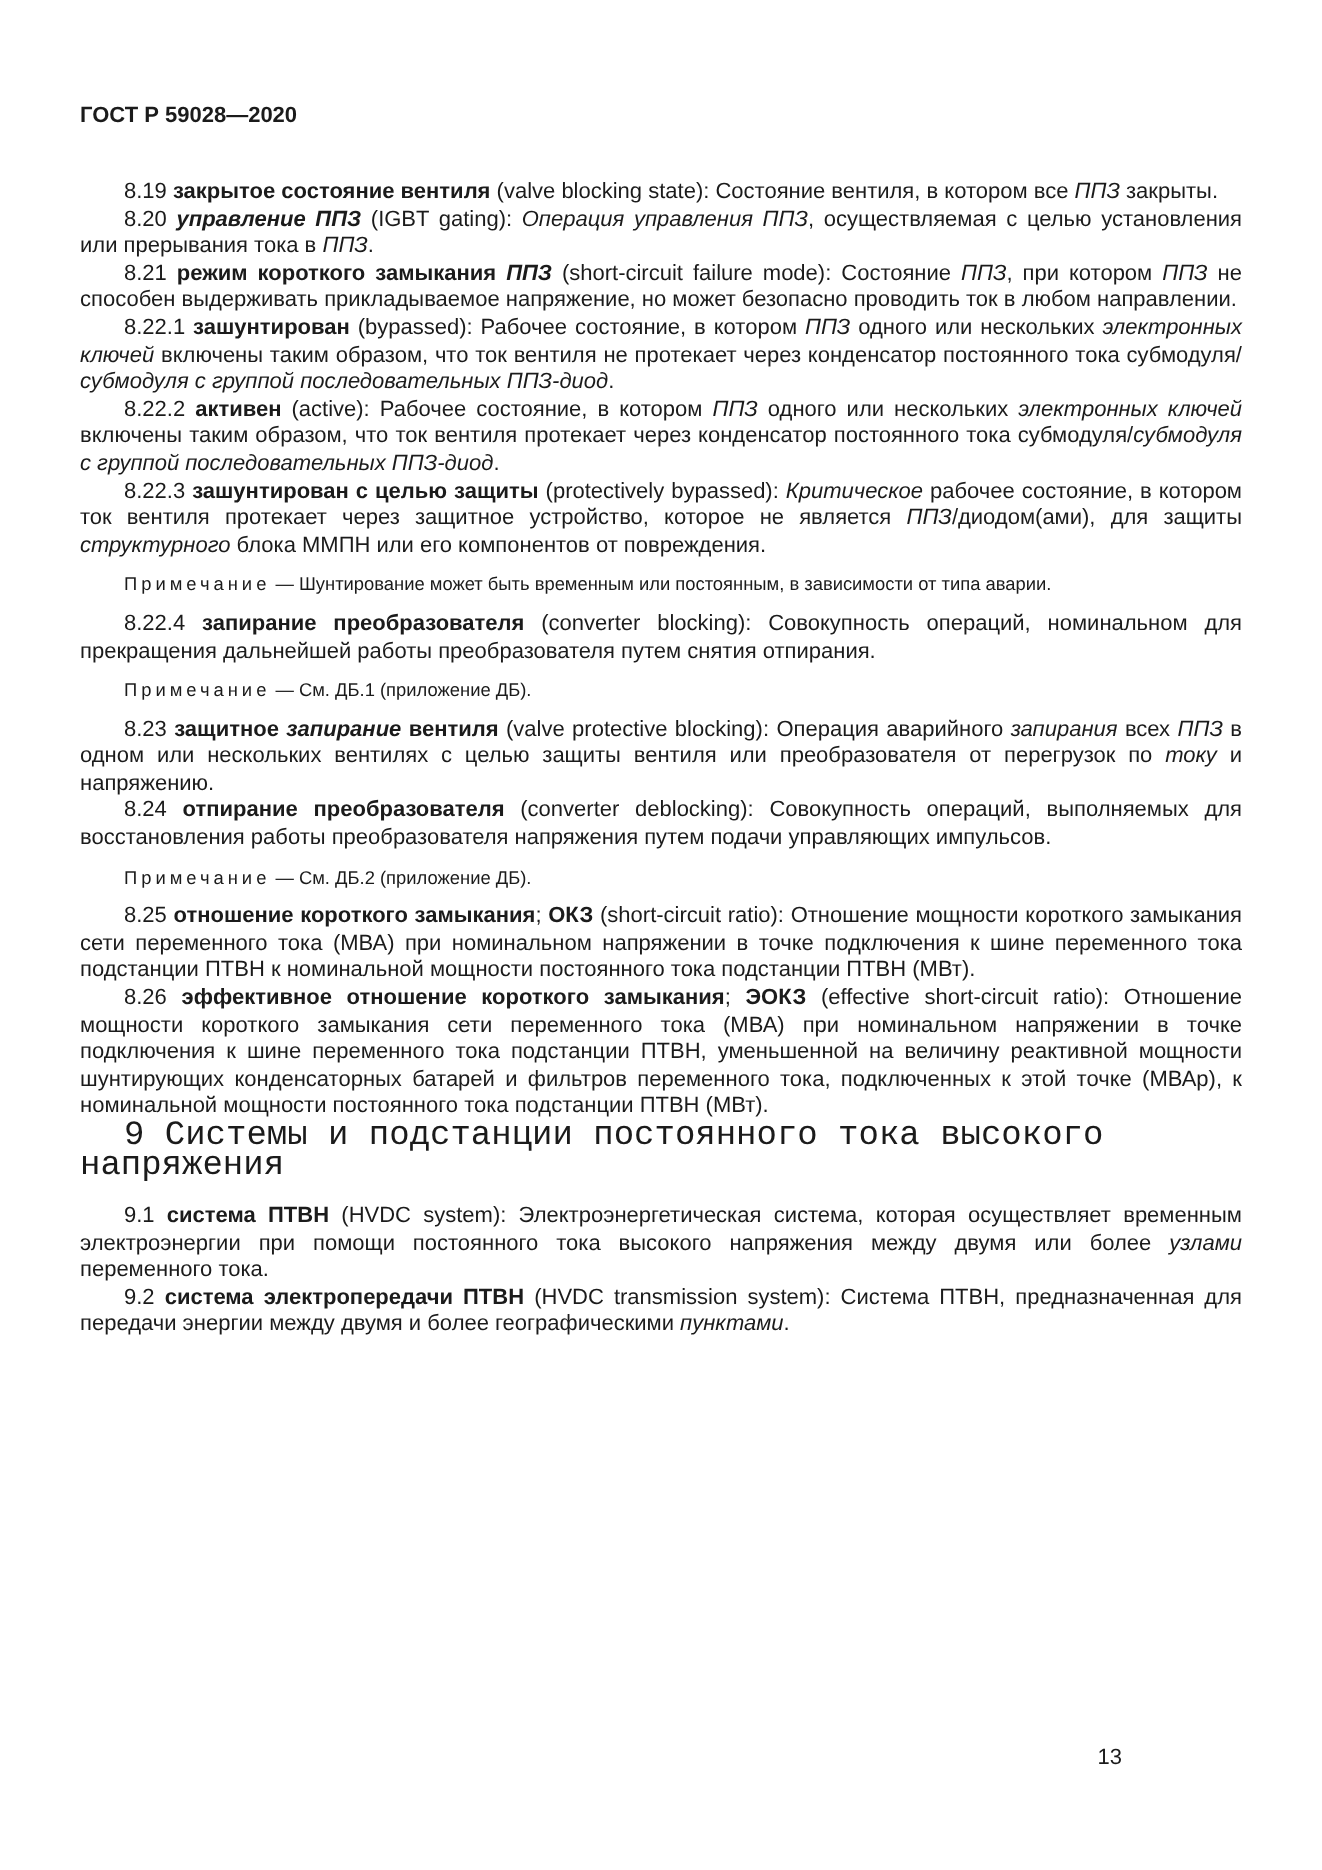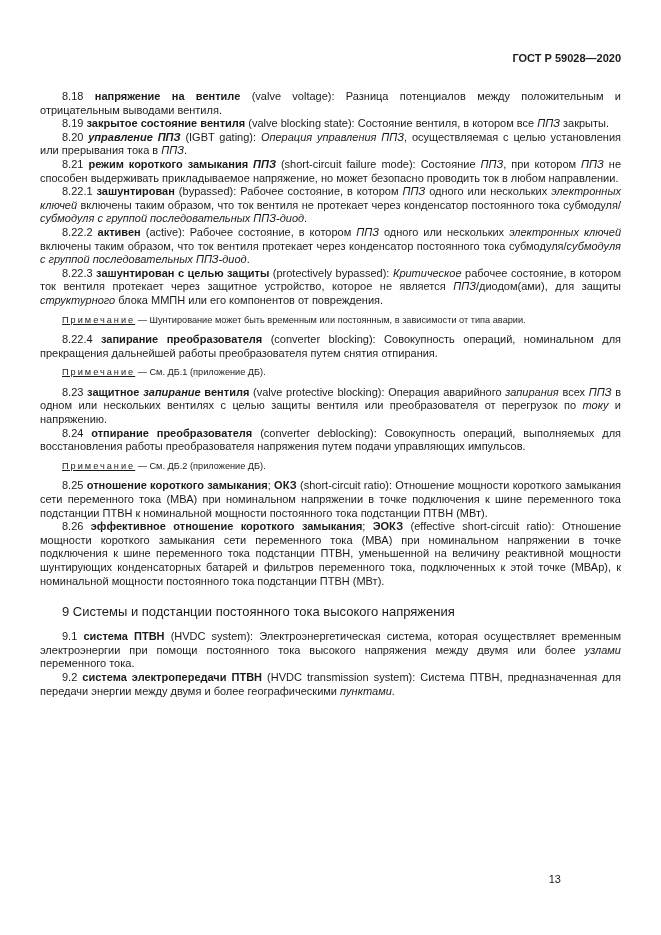--- a/index.html
+++ b/index.html
@@ -12,65 +12,65 @@
     background: #ffffff;
     font-family: "Liberation Sans", sans-serif;
     color: #1b1b1b;
     position: relative;
     overflow: hidden;
   }
   .page-inner {
     padding: 52px 40px 0 40px;
   }
   .doc-header {
-    text-align: right;
+    text-align: left;
     font-weight: bold;
     font-size: 11px;
     margin-bottom: 26px;
   }
   .body-text {
     font-size: 11px;
     line-height: 13.6px;
   }
   .para {
     text-align: justify;
     text-indent: 22px;
   }
   .para.note {
     font-size: 9.2px;
     line-height: 11.6px;
     margin: 7px 0;
   }
   .para.heading {
-    font-size: 13px;
+    font-size: 17px;
     font-weight: bold;
     line-height: 15px;
-    margin: 16px 0 11px 0;
+    margin: 0 0 11px 0;
     text-align: left;
+    font-family: Liberation Mono, monospace;
   }
   .seg-n { font-weight: normal; font-style: normal; }
   .seg-b { font-weight: bold; }
   .seg-i { font-style: italic; }
   .seg-bi { font-weight: bold; font-style: italic; }
-  .seg-sp { letter-spacing: 2px; text-decoration: underline; }
+  .seg-sp { letter-spacing: 2px; }
   .page-number {
     position: absolute;
     right: 100px;
     bottom: 50px;
     font-size: 11px;
   }
 </style>
 </head>
 <body>
 
 <div class="page">
   <div class="page-inner">
     <div class="doc-header">ГОСТ Р 59028—2020</div>
     <div class="body-text">
-        <div class="para definition"><span class="seg-n">8.18 </span><span class="seg-b">напряжение на вентиле</span><span class="seg-n"> (valve voltage): Разница потенциалов между положительным и отрицательным выводами вентиля.</span></div>
         <div class="para definition"><span class="seg-n">8.19 </span><span class="seg-b">закрытое состояние вентиля</span><span class="seg-n"> (valve blocking state): Состояние вентиля, в котором все </span><span class="seg-i">ППЗ</span><span class="seg-n"> закрыты.</span></div>
         <div class="para definition"><span class="seg-n">8.20 </span><span class="seg-bi">управление ППЗ</span><span class="seg-n"> (IGBT gating): </span><span class="seg-i">Операция управления ППЗ</span><span class="seg-n">, осуществляемая с целью установления или прерывания тока в </span><span class="seg-i">ППЗ</span><span class="seg-n">.</span></div>
         <div class="para definition"><span class="seg-n">8.21 </span><span class="seg-b">режим короткого замыкания </span><span class="seg-bi">ППЗ</span><span class="seg-n"> (short-circuit failure mode): Состояние </span><span class="seg-i">ППЗ</span><span class="seg-n">, при котором </span><span class="seg-i">ППЗ</span><span class="seg-n"> не способен выдерживать прикладываемое напряжение, но может безопасно проводить ток в любом направлении.</span></div>
         <div class="para definition"><span class="seg-n">8.22.1 </span><span class="seg-b">зашунтирован</span><span class="seg-n"> (bypassed): Рабочее состояние, в котором </span><span class="seg-i">ППЗ</span><span class="seg-n"> одного или нескольких </span><span class="seg-i">электронных ключей</span><span class="seg-n"> включены таким образом, что ток вентиля не протекает через конденсатор постоянного тока субмодуля/</span><span class="seg-i">субмодуля с группой последовательных ППЗ-диод</span><span class="seg-n">.</span></div>
         <div class="para definition"><span class="seg-n">8.22.2 </span><span class="seg-b">активен</span><span class="seg-n"> (active): Рабочее состояние, в котором </span><span class="seg-i">ППЗ</span><span class="seg-n"> одного или нескольких </span><span class="seg-i">электронных ключей</span><span class="seg-n"> включены таким образом, что ток вентиля протекает через конденсатор постоянного тока субмодуля/</span><span class="seg-i">субмодуля с группой последовательных ППЗ-диод</span><span class="seg-n">.</span></div>
         <div class="para definition"><span class="seg-n">8.22.3 </span><span class="seg-b">зашунтирован с целью защиты</span><span class="seg-n"> (protectively bypassed): </span><span class="seg-i">Критическое</span><span class="seg-n"> рабочее состояние, в котором ток вентиля протекает через защитное устройство, которое не является </span><span class="seg-i">ППЗ</span><span class="seg-n">/диодом(ами), для защиты </span><span class="seg-i">структурного</span><span class="seg-n"> блока ММПН или его компонентов от повреждения.</span></div>
         <div class="para note"><span class="seg-sp">Примечание</span><span class="seg-n"> — Шунтирование может быть временным или постоянным, в зависимости от типа аварии.</span></div>
         <div class="para definition"><span class="seg-n">8.22.4 </span><span class="seg-b">запирание преобразователя</span><span class="seg-n"> (converter blocking): Совокупность операций, номинальном для прекращения дальнейшей работы преобразователя путем снятия отпирания.</span></div>
         <div class="para note"><span class="seg-sp">Примечание</span><span class="seg-n"> — См. ДБ.1 (приложение ДБ).</span></div>
         <div class="para definition"><span class="seg-n">8.23 </span><span class="seg-b">защитное </span><span class="seg-bi">запирание</span><span class="seg-b"> вентиля</span><span class="seg-n"> (valve protective blocking): Операция аварийного </span><span class="seg-i">запирания</span><span class="seg-n"> всех </span><span class="seg-i">ППЗ</span><span class="seg-n"> в одном или нескольких вентилях с целью защиты вентиля или преобразователя от перегрузок по </span><span class="seg-i">току</span><span class="seg-n"> и напряжению.</span></div>

